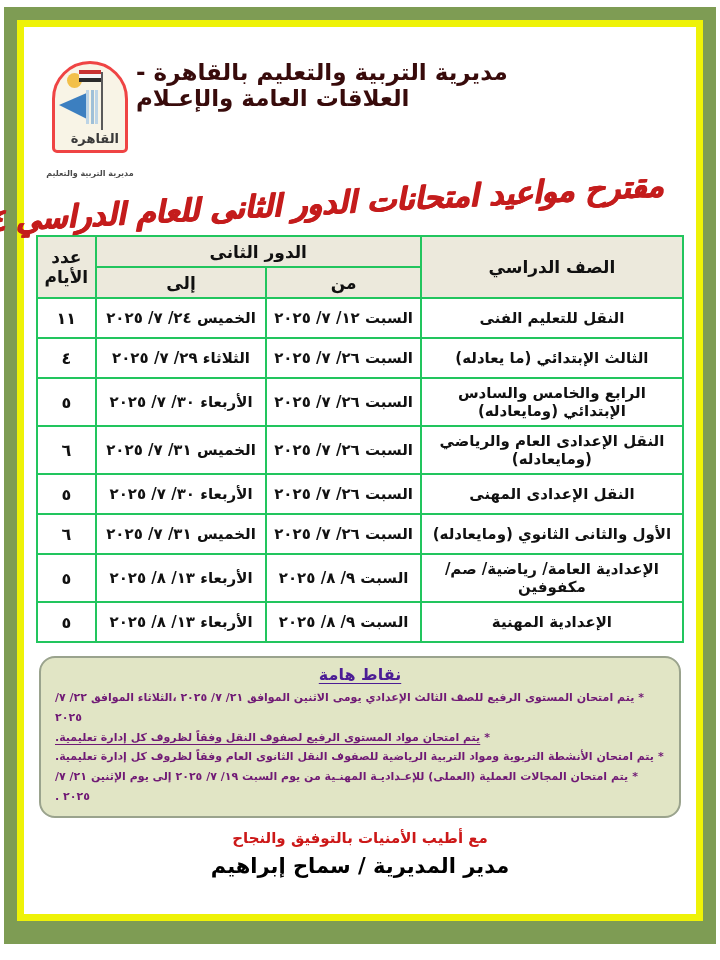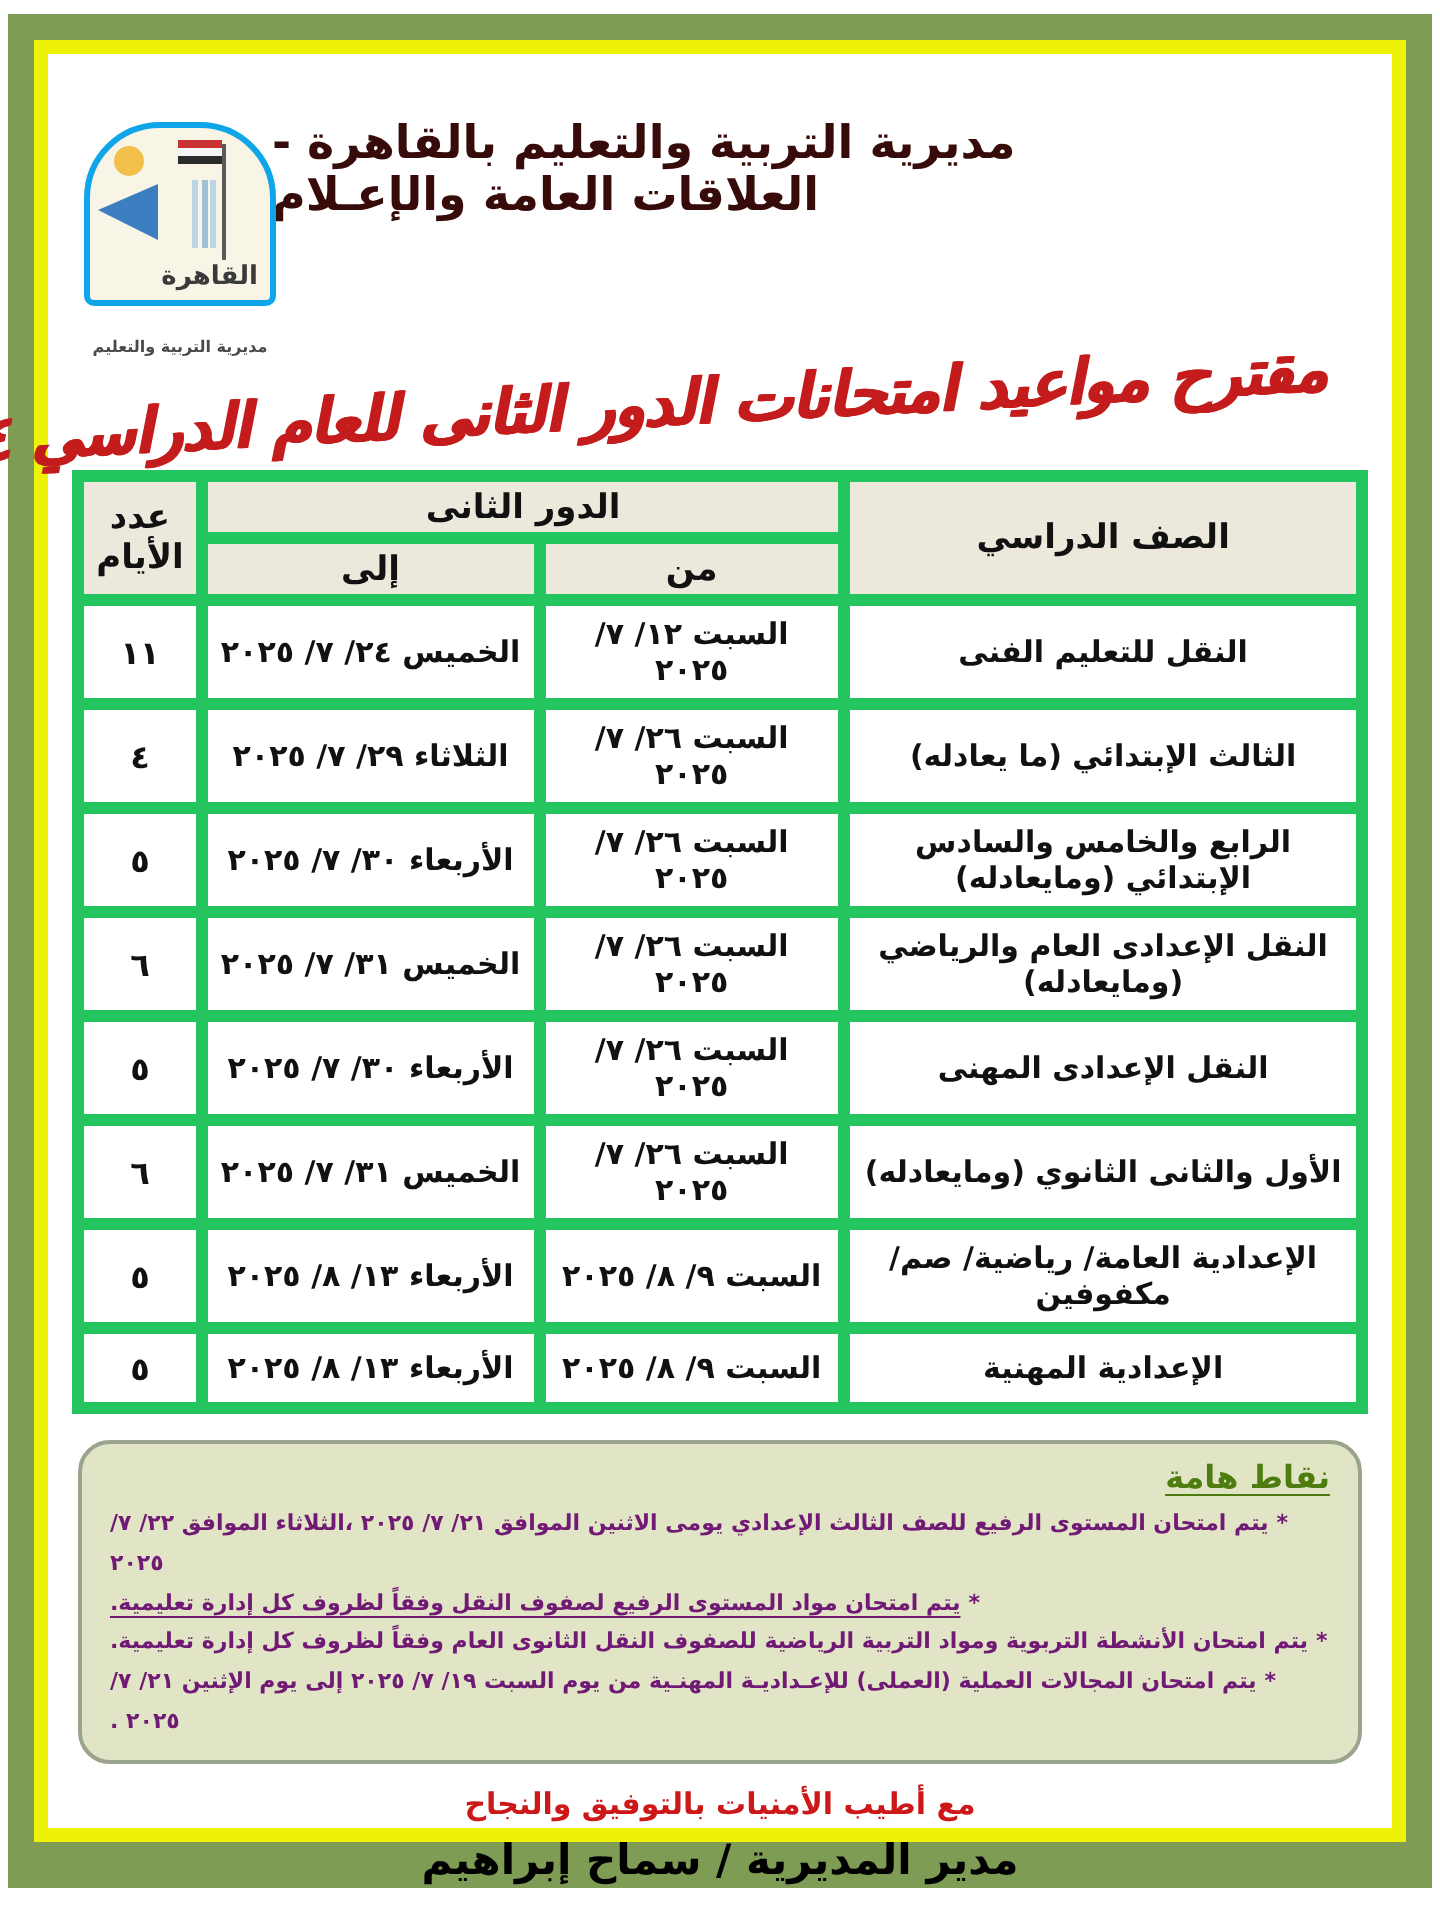--- a/index.html
+++ b/index.html
@@ -27,22 +27,22 @@
     padding: 6px 12px 0;
   }
 
   
   .header { position: relative; height: 116px; }
   .logo-wrap {
     position: absolute; left: 6px; top: 2px;
     width: 96px; text-align: center; direction: rtl;
   }
   .logo {
-    width: 96px; height: 92px; margin: 0 auto;
-    border: 3px solid #0ea5e9;
+    width: 76px; height: 92px; margin: 0 auto;
+    border: 3px solid #ef4444;
     border-radius: 38px 38px 5px 5px;
     background: #f8f4e6;
     position: relative; overflow: hidden;
   }
   .sun {
     position: absolute; top: 9px; left: 12px;
     width: 15px; height: 15px; border-radius: 50%;
     background: #f2c04a;
   }
   .flag-pole {
@@ -94,21 +94,21 @@
   }
 
   
   table.schedule {
     width: 648px;
     margin: 16px auto 0;
     border-collapse: collapse;
     direction: rtl;
   }
   .schedule th, .schedule td {
-    border: 6px solid #22c55e;
+    border: 2px solid #22c55e;
     text-align: center;
     vertical-align: middle;
     font-weight: bold;
     color: #111;
   }
   .schedule th {
     background: #ece9dc;
     font-size: 17px;
     height: 31px;
     padding: 2px 6px;
@@ -123,21 +123,22 @@
   
   .notes {
     width: 642px;
     margin: 13px auto 0;
     background: #e1e5c5;
     border: 2px solid #9aa38d;
     border-radius: 16px;
     padding: 7px 14px 9px;
   }
   .notes-title {
-    color: #4d7c0f;
+    text-align: center;
+    color: #4c1d95;
     font-size: 16px;
     font-weight: bold;
     text-decoration: underline;
     text-underline-offset: 3px;
     margin-bottom: 4px;
   }
   .notes ul { list-style: none; }
   .notes li {
     font-size: 11px;
     font-weight: bold;

